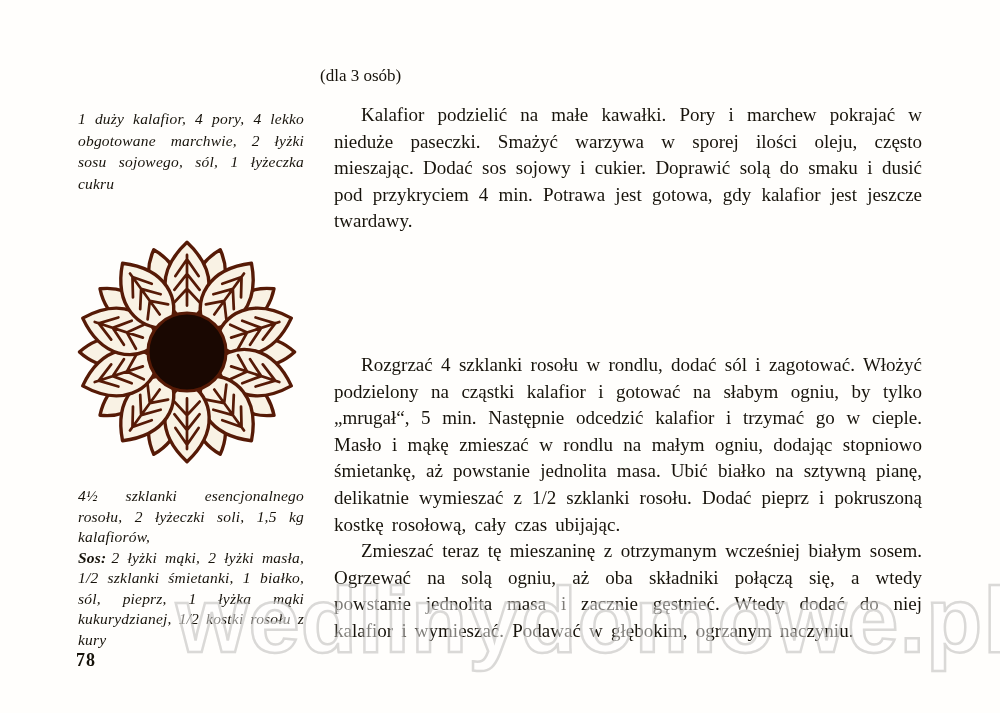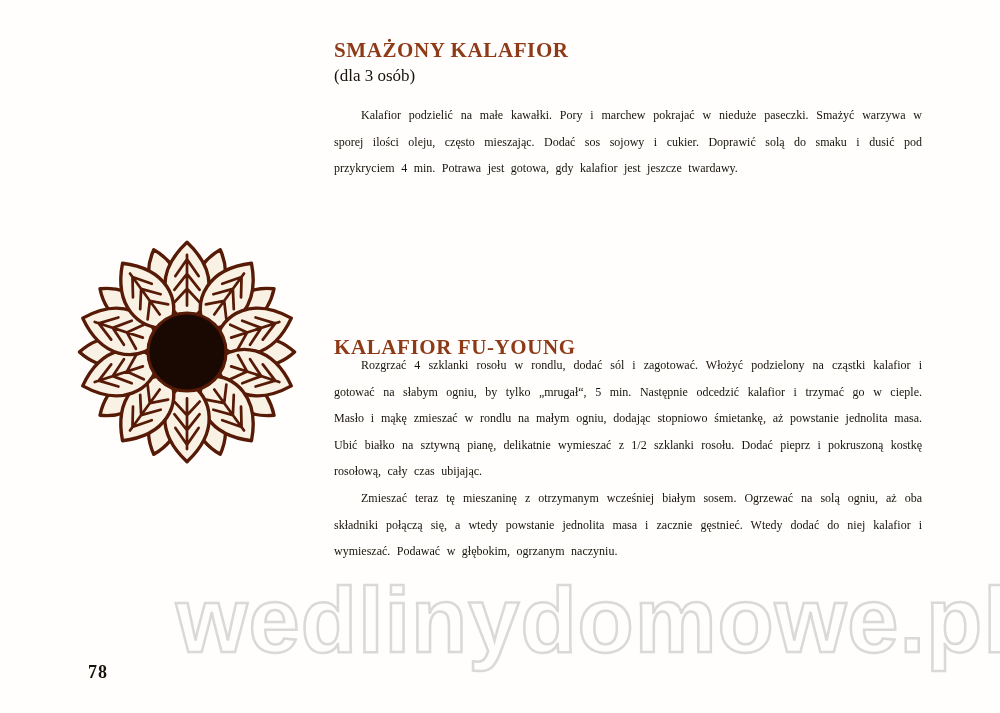--- a/index.html
+++ b/index.html
@@ -40,51 +40,52 @@
   }
   
   .recipe-title{
     position:absolute;left:334px;margin:0;
     font-size:21px;font-weight:bold;letter-spacing:0.6px;
     color:var(--title-color,#8e3a17);
   }
   #title1{top:38px;}
   #title2{top:335px;}
   #serving{
-    position:absolute;left:334px;top:66px;margin:0;
+    position:absolute;left:320px;top:66px;margin:0;
     font-size:17px;color:#17130b;
   }
   .body-text{
     position:absolute;left:334px;width:588px;
-    font-size:12px;line-height:26.6px;
+    font-size:19px;line-height:26.6px;
     text-align:justify;word-spacing:3.5px;
   }
   #body1{top:102px;}
   #body2{top:352px;}
   .body-text p{margin:0;text-indent:27px;}
   
   #page-number{
-    position:absolute;left:76px;top:650px;margin:12px;
+    position:absolute;left:76px;top:650px;margin:0;
     font-size:18px;font-weight:bold;letter-spacing:1px;
   }
   .watermark{
     position:absolute;left:176px;top:568px;margin:0;
     font-family:"Liberation Sans", sans-serif;
     font-weight:bold;font-size:92px;letter-spacing:1px;
     white-space:nowrap;
     color:rgba(255,255,255,0.45);
     -webkit-text-stroke:2.5px rgba(188,186,184,0.55);
     pointer-events:none;z-index:5;
   }
 </style>
 </head>
 <body>
 
 <div class="page">
 
+  <p class="ingredients" id="ing1">1 duży kalafior, 4 pory, 4 lekko obgotowane marchwie, 2 łyżki sosu sojowego, sól, 1 łyżeczka cukru</p>
 
   <div class="flower">
     <svg viewBox="0 0 220 220" width="100%" height="100%" aria-hidden="true">
       <g id="flower-petals" transform="translate(110,110)">
           <g transform="rotate(18)">
             <path class="petal" d="M0,-36 C-17,-50 -20,-80 0,-102 C20,-80 17,-50 0,-36 Z"></path>
           </g>
           <g transform="rotate(54)">
             <path class="petal" d="M0,-36 C-17,-50 -20,-80 0,-102 C20,-80 17,-50 0,-36 Z"></path>
           </g>
@@ -150,28 +151,30 @@
           </g>
           <g transform="rotate(324)">
             <path class="petal" d="M0,-28 C-26,-44 -30,-76 0,-104 C30,-76 26,-44 0,-28 Z"></path>
             <path class="vein" d="M0,-44 L0,-92 M0,-88 L-11,-72 M0,-88 L11,-72 M0,-74 L-12,-59 M0,-74 L12,-59 M0,-60 L-12,-47 M0,-60 L12,-47"></path>
           </g>
         </g>
       <circle class="flower-center" cx="110" cy="110" r="37"></circle>
     </svg>
   </div>
 
+  <p class="ingredients" id="ing2">
+    <span>4½ szklanki esencjonalnego rosołu, 2 łyżeczki soli, 1,5 kg kalafiorów,</span><br>
+    <span class="sauce-label">Sos:</span><span>2 łyżki mąki, 2 łyżki masła, 1/2 szklanki śmietanki, 1 białko, sól, pieprz, 1 łyżka mąki kukurydzianej, 1/2 kostki rosołu z kury</span>
+  </p>
 
-  <h1 class="recipe-title" id="title1">SMAŻONY KALAFIOR</h1>
   <p id="serving">(dla 3 osób)</p>
   <div class="body-text" id="body1">
     <p>Kalafior podzielić na małe kawałki. Pory i marchew pokrajać w nieduże paseczki. Smażyć warzywa w sporej ilości oleju, często mieszając. Dodać sos sojowy i cukier. Doprawić solą do smaku i dusić pod przykryciem 4 min. Potrawa jest gotowa, gdy kalafior jest jeszcze twardawy.</p>
   </div>
 
-  <h1 class="recipe-title" id="title2">KALAFIOR FU-YOUNG</h1>
   <div class="body-text" id="body2">
     <p>Rozgrzać 4 szklanki rosołu w rondlu, dodać sól i zagotować. Włożyć podzielony na cząstki kalafior i gotować na słabym ogniu, by tylko „mrugał“, 5 min. Następnie odcedzić kalafior i trzymać go w cieple. Masło i mąkę zmieszać w rondlu na małym ogniu, dodając stopniowo śmietankę, aż powstanie jednolita masa. Ubić białko na sztywną pianę, delikatnie wymieszać z 1/2 szklanki rosołu. Dodać pieprz i pokruszoną kostkę rosołową, cały czas ubijając.</p>
     <p>Zmieszać teraz tę mieszaninę z otrzymanym wcześniej białym sosem. Ogrzewać na solą ogniu, aż oba składniki połączą się, a wtedy powstanie jednolita masa i zacznie gęstnieć. Wtedy dodać do niej kalafior i wymieszać. Podawać w głębokim, ogrzanym naczyniu.</p>
   </div>
 
   <p id="page-number">78</p>
 
   <div class="watermark">wedlinydomowe.pl</div>
 </div>
 

